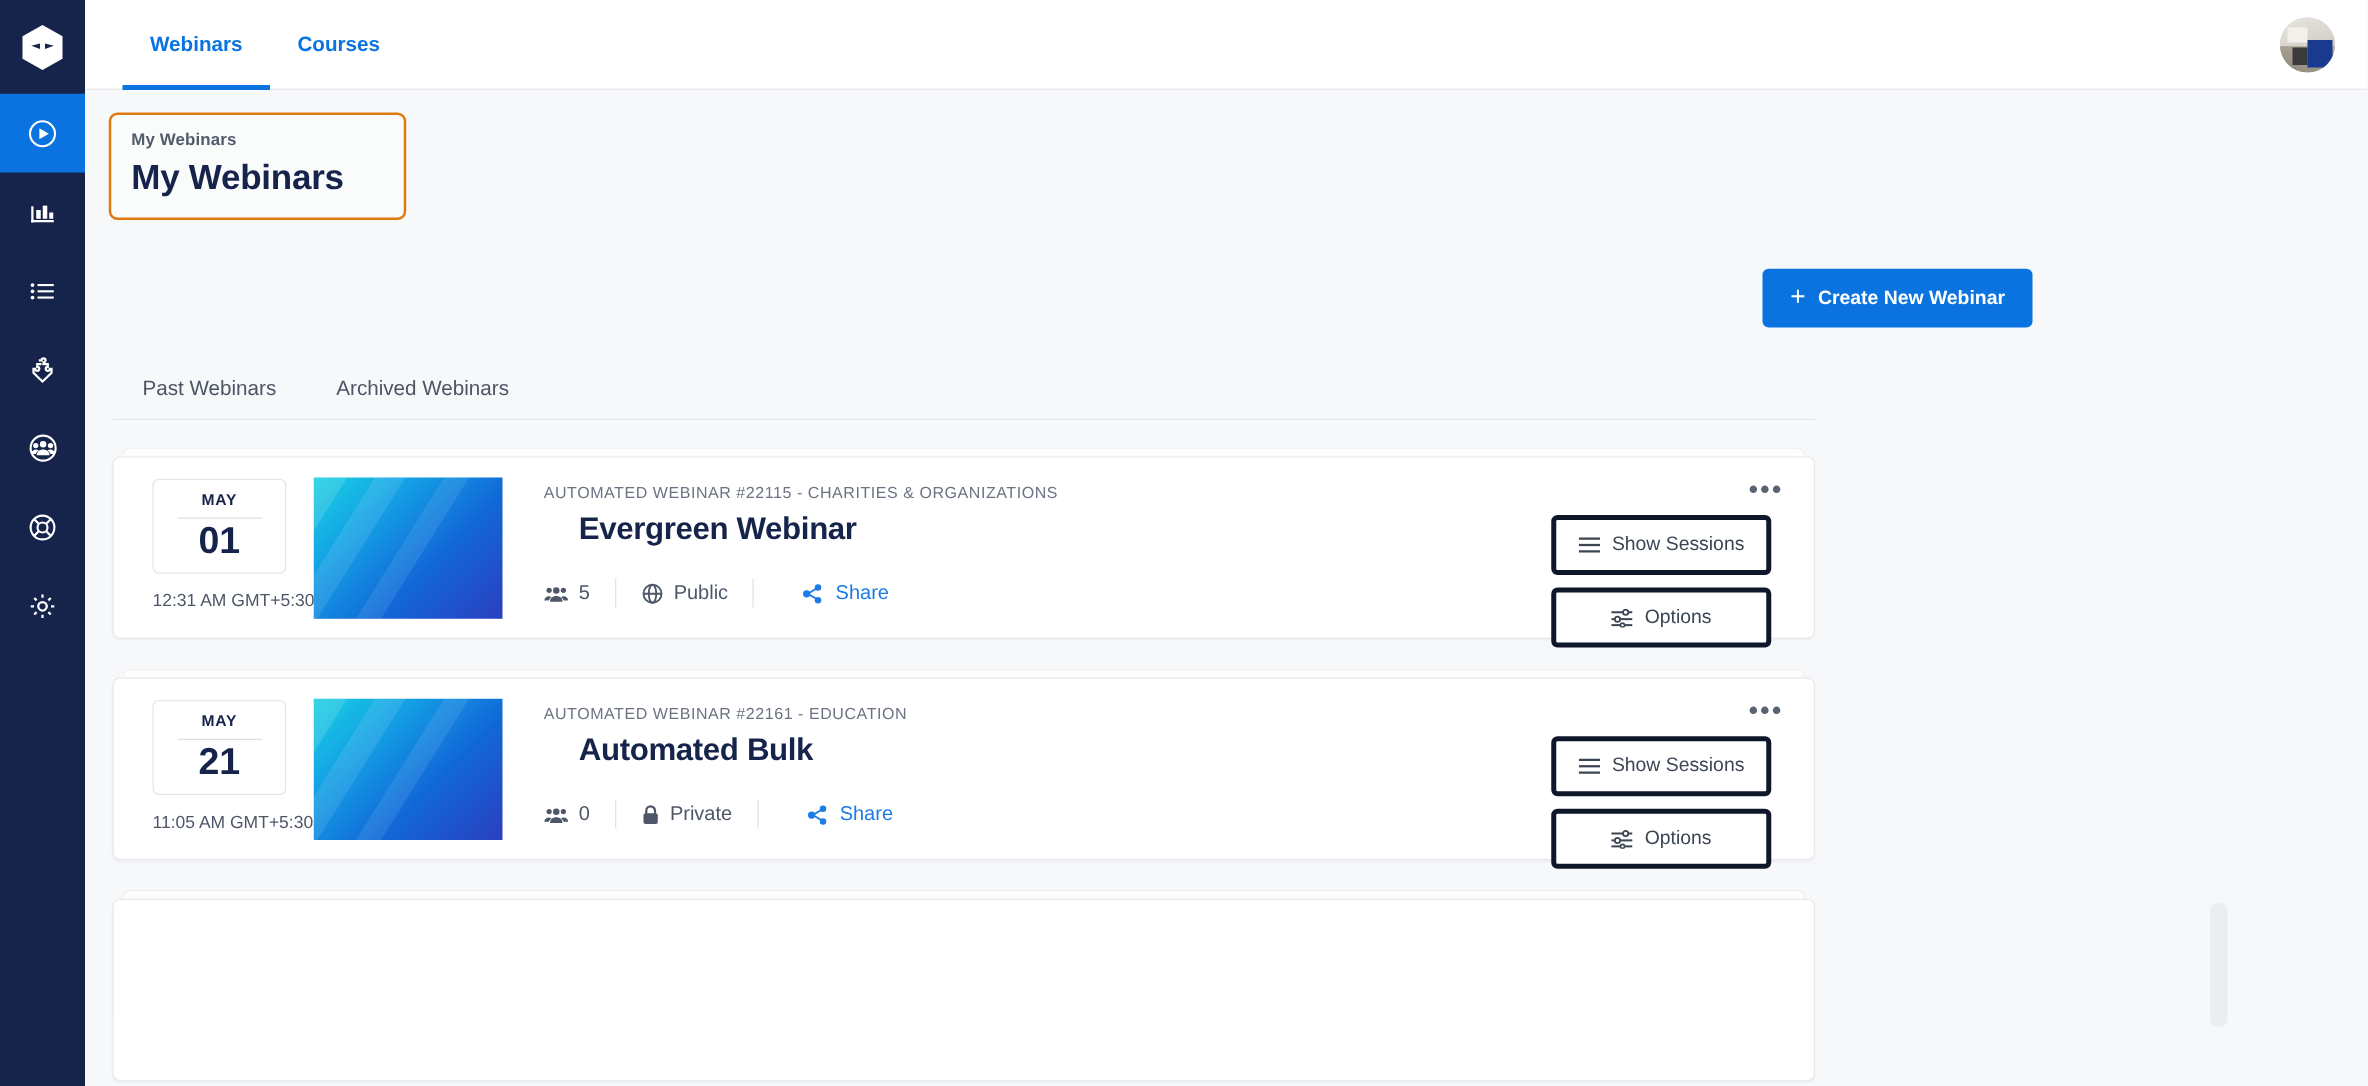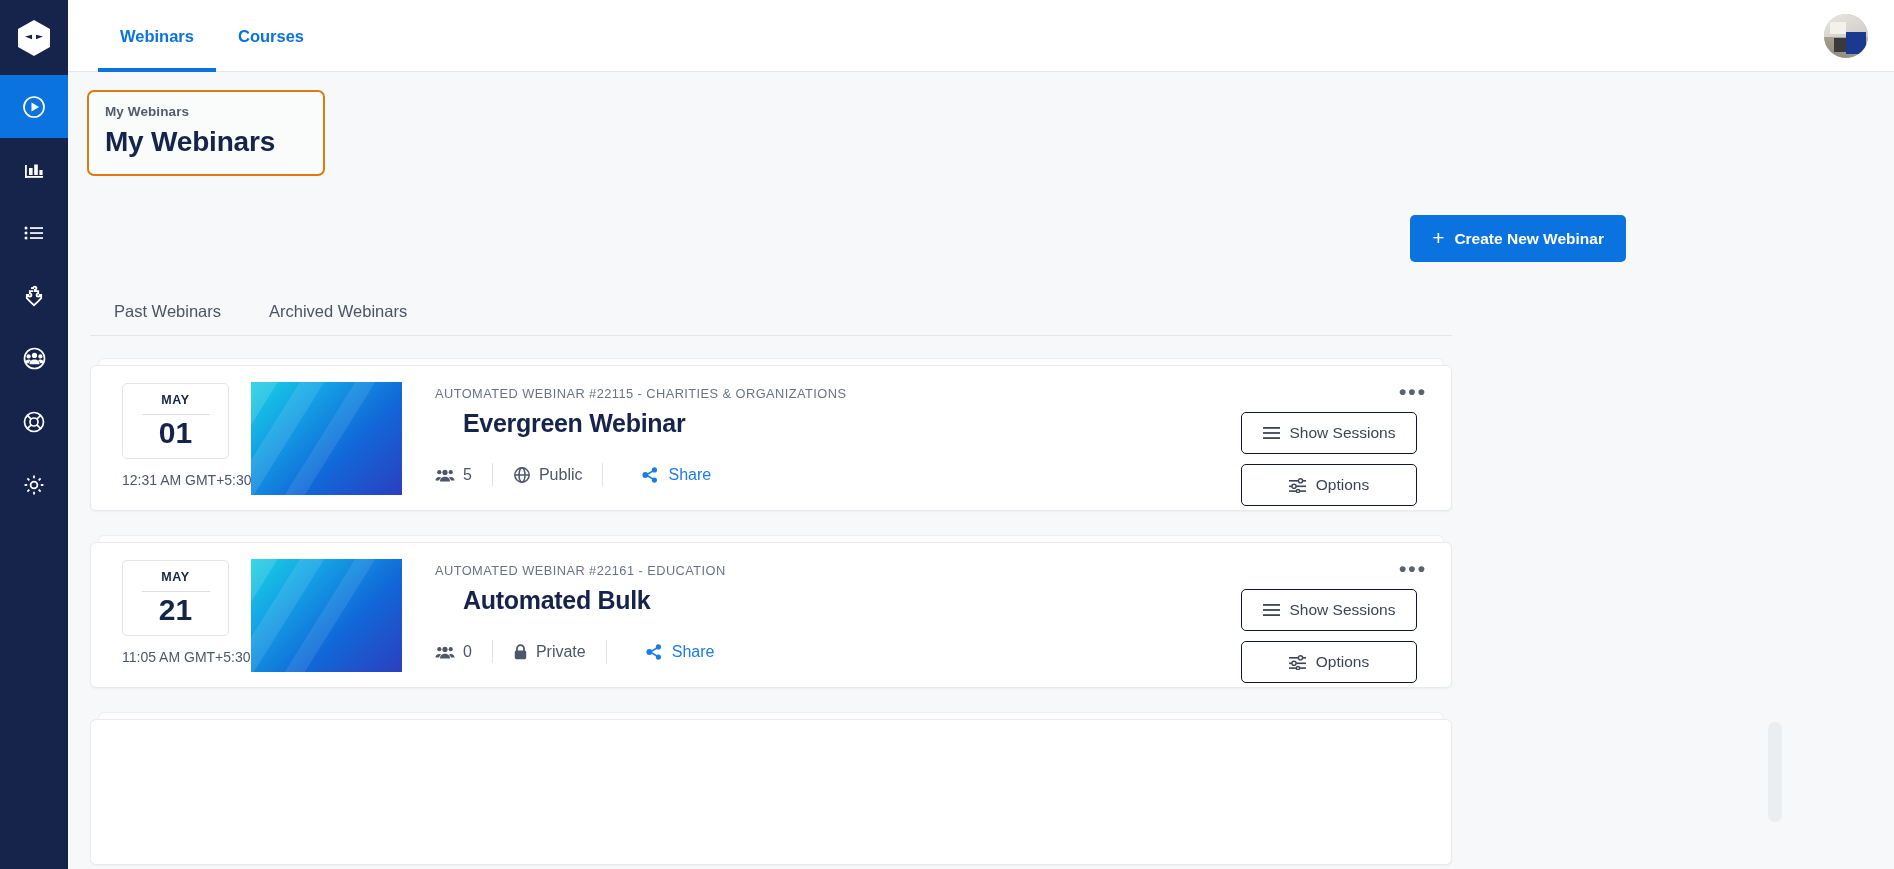--- a/index.html
+++ b/index.html
@@ -177,21 +177,21 @@
     display: flex; align-items: center; gap: 9px;
     font-size: 16px; color: #1b7ce5; cursor: pointer; margin-left: 18px;
   }
 
   .action-col {
     width: 210px; min-width: 210px;
     padding: 46px 34px 0 0;
     display: flex; flex-direction: column; align-items: stretch; gap: 10px;
   }
   .action-btn {
-    border: 1px solid #0f172a; border-radius: 5px; background: #fff;
+    border: 4px solid #0f172a; border-radius: 5px; background: #fff;
     color: #3b4553; font-size: 15.5px;
     padding: 11px 10px; cursor: pointer;
     display: flex; align-items: center; justify-content: center; gap: 10px;
     font-family: "Liberation Sans", sans-serif;
   }
   .kebab {
     position: absolute; right: 24px; top: 15px;
     color: #5a6372; font-size: 21px; letter-spacing: 2px;
     cursor: pointer; line-height: 1; font-weight: bold;
   }

